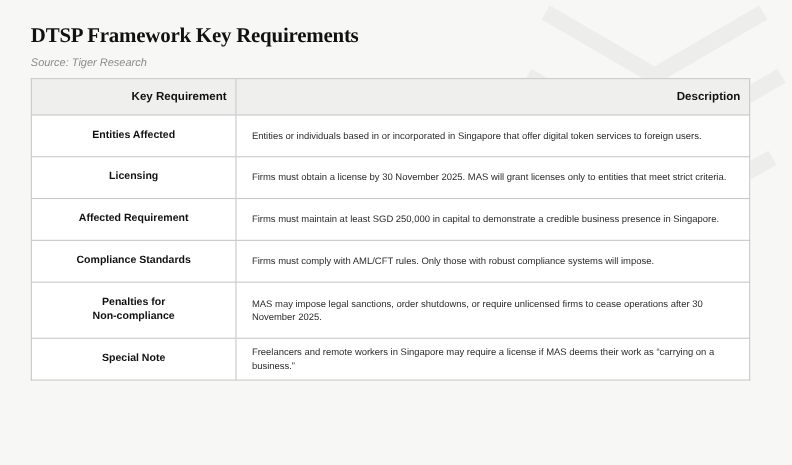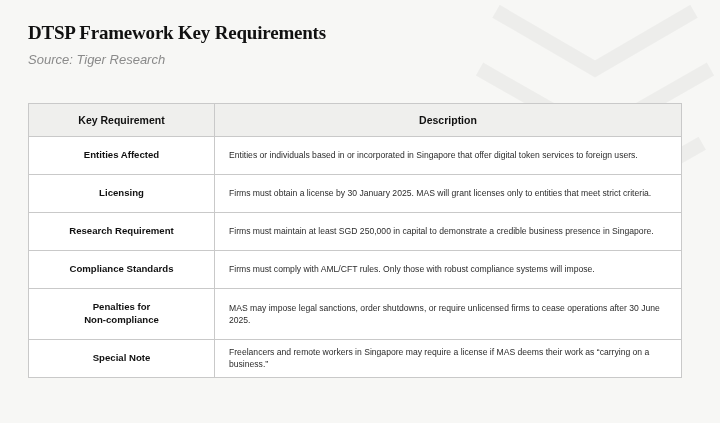--- a/index.html
+++ b/index.html
@@ -34,39 +34,39 @@
   }
   .title {
     font-size: 19px;
     font-weight: bold;
     letter-spacing: -0.2px;
     margin: 0 0 8px 0;
     color: #111111;
     font-family: Liberation Serif, serif;
   }
   .source {
-    font-size: 13px;
+    font-size: 10px;
     font-style: italic;
     color: #8a8a8a;
-    margin: 0 0 36px 0;
+    margin: 0 0 8px 0;
   }
   table.req {
     width: 654px;
     border-collapse: collapse;
     background: #ffffff;
     border: 1px solid #c9c9c9;
     table-layout: fixed;
   }
   table.req th {
     background: #efefed;
     border: 1px solid #c9c9c9;
     font-size: 10.5px;
     font-weight: bold;
     padding: 10px 8px;
-    text-align: center;
+    text-align: right;
     color: #111111;
   }
   table.req td {
     border: 1px solid #c9c9c9;
     font-size: 8.6px;
     vertical-align: middle;
     color: #2b2b2b;
   }
   table.req td.req-name {
     text-align: center;
@@ -112,33 +112,33 @@
         <th>Description</th>
       </tr>
     </thead>
     <tbody>
       <tr>
         <td class="req-name">Entities Affected</td>
         <td class="req-desc">Entities or individuals based in or incorporated in Singapore that offer digital token services to foreign users.</td>
       </tr>
       <tr>
         <td class="req-name">Licensing</td>
-        <td class="req-desc">Firms must obtain a license by 30 January 2025. MAS will grant licenses only to entities that meet strict criteria.</td>
+        <td class="req-desc">Firms must obtain a license by 30 November 2025. MAS will grant licenses only to entities that meet strict criteria.</td>
       </tr>
       <tr>
-        <td class="req-name">Research Requirement</td>
+        <td class="req-name">Affected Requirement</td>
         <td class="req-desc">Firms must maintain at least SGD 250,000 in capital to demonstrate a credible business presence in Singapore.</td>
       </tr>
       <tr>
         <td class="req-name">Compliance Standards</td>
         <td class="req-desc">Firms must comply with AML/CFT rules. Only those with robust compliance systems will impose.</td>
       </tr>
       <tr>
         <td class="req-name">Penalties for<br>Non-compliance</td>
-        <td class="req-desc">MAS may impose legal sanctions, order shutdowns, or require unlicensed firms to cease operations after 30 June 2025.</td>
+        <td class="req-desc">MAS may impose legal sanctions, order shutdowns, or require unlicensed firms to cease operations after 30 November 2025.</td>
       </tr>
       <tr>
         <td class="req-name">Special Note</td>
         <td class="req-desc">Freelancers and remote workers in Singapore may require a license if MAS deems their work as “carrying on a business.”</td>
       </tr>
     </tbody>
   </table>
 </div>
 
 </body></html>

